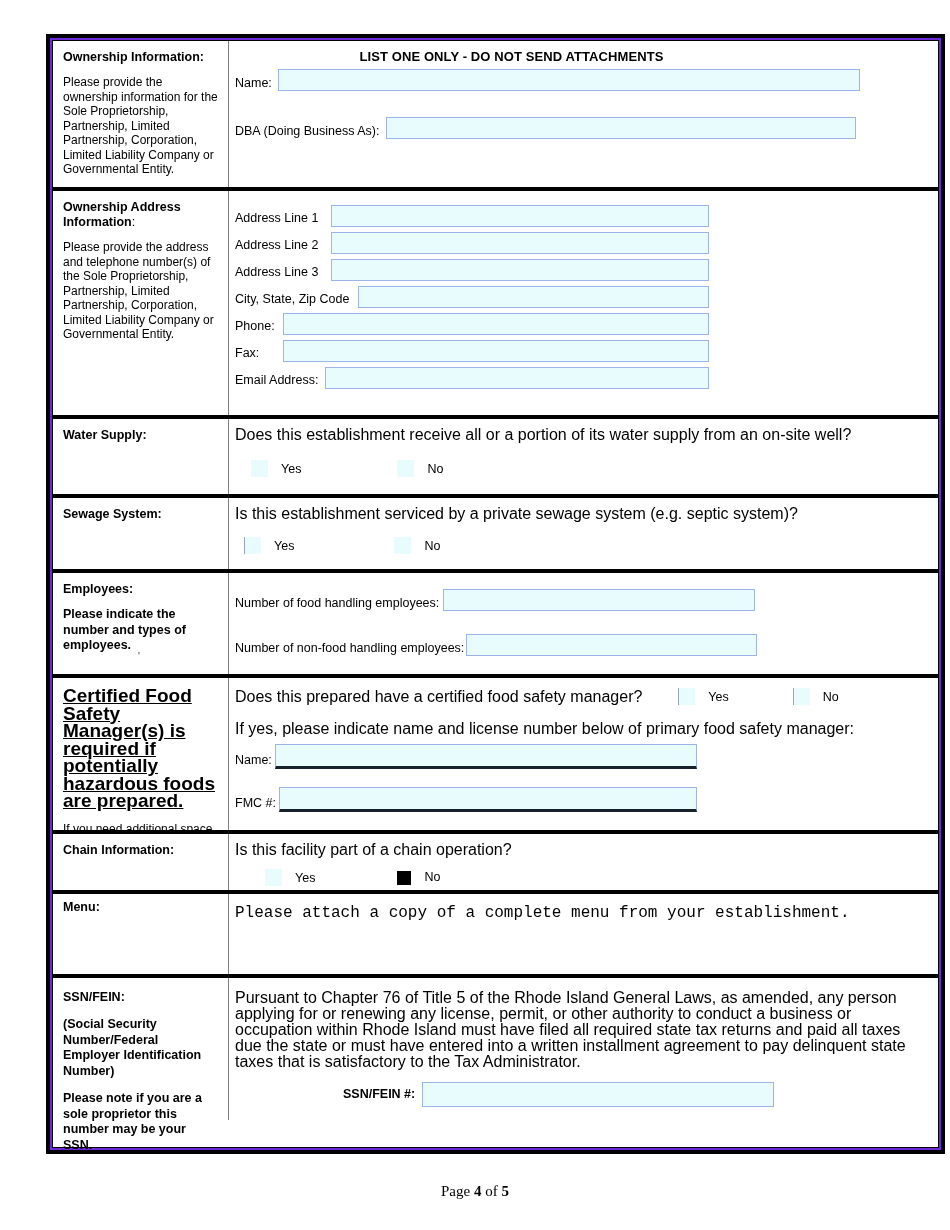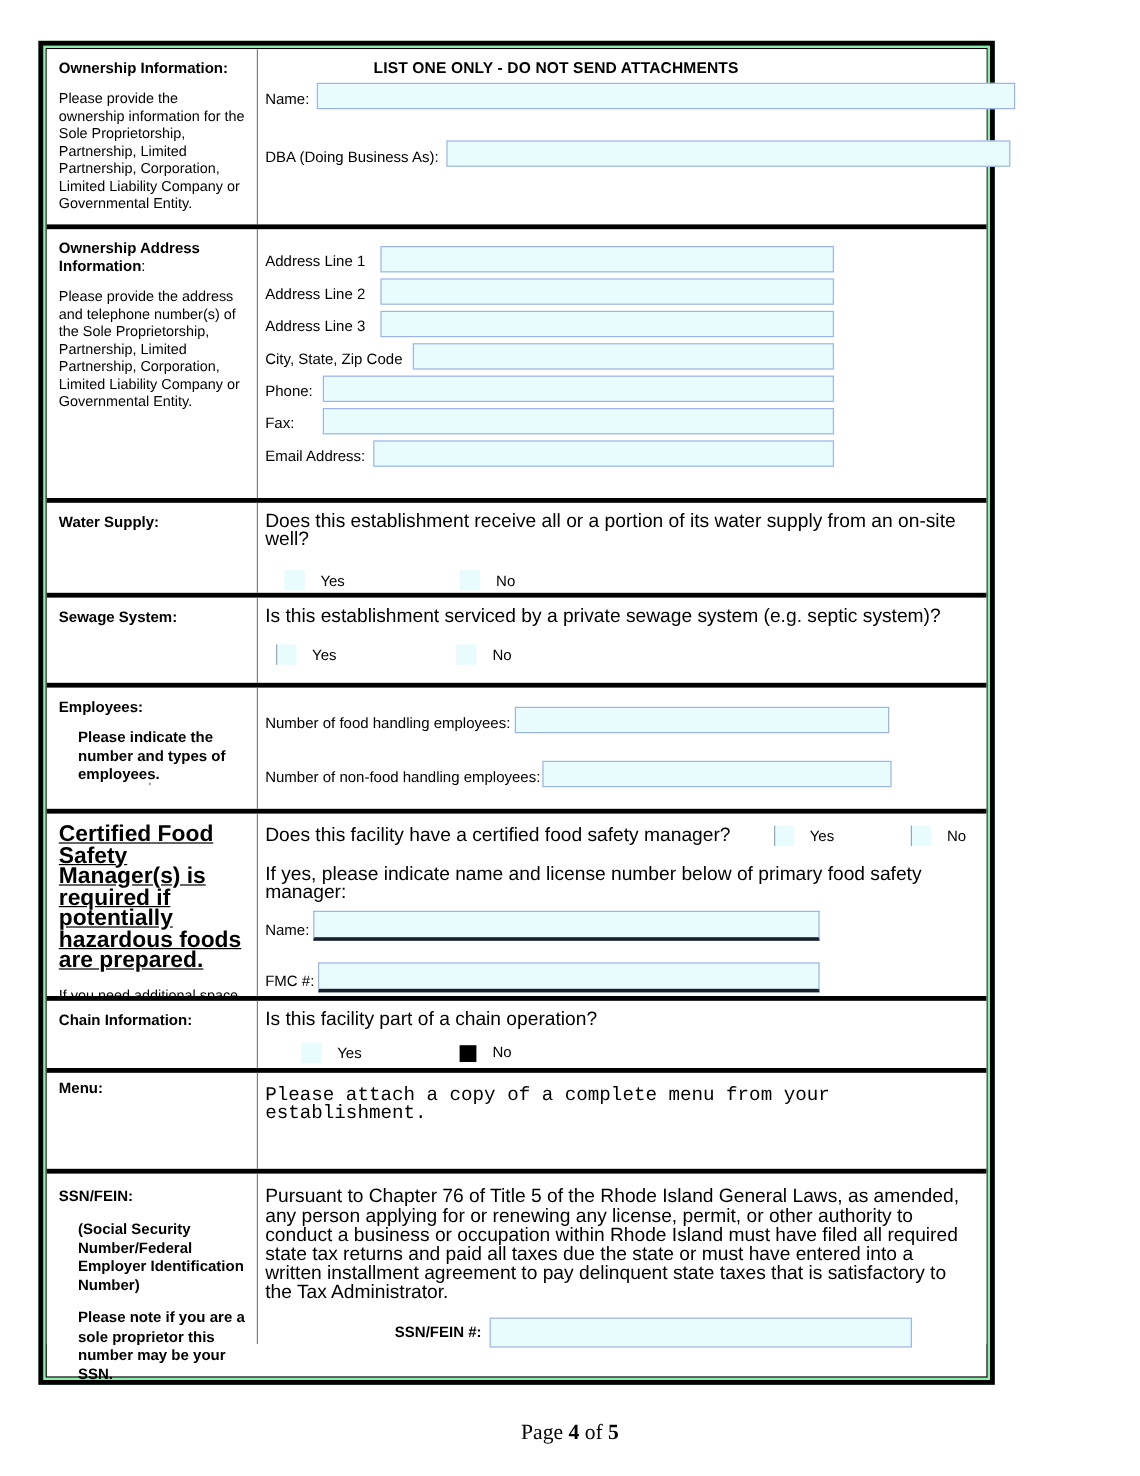--- a/index.html
+++ b/index.html
@@ -19,27 +19,27 @@
   .page {
     position: absolute;
     left: 0; top: 0;
     width: 950px;
     height: 1230px;
   }
 
   
   .form-frame {
     position: absolute;
-    left: 32px;
+    left: 46px;
     top: 34px;
-    width: 797px;
+    width: 899px;
     height: 1120px;
     border: 4px solid #000000;
     box-sizing: border-box;
-    background: #86efac;
+    background: #6d28d9;
   }
   .form-inner {
     position: absolute;
     left: 2px;
     top: 2px;
     right: 2px;
     bottom: 2px;
     border: 1px solid #000000;
     box-sizing: border-box;
     background: #ffffff;
@@ -75,21 +75,21 @@
     font-weight: bold;
     line-height: 15px;
     margin: 0 0 10px 0;
   }
   .lbl-head.nomargin { margin-bottom: 0; }
   .lbl-body {
     font-size: 12px;
     line-height: 14.5px;
     margin: 0;
   }
-  .lbl-body.bold { font-weight: bold; font-size: 12.5px; line-height: 15.5px; margin-left: 16px; }
+  .lbl-body.bold { font-weight: bold; font-size: 12.5px; line-height: 15.5px; }
   .lbl-head.underline {
     text-decoration: underline;
     font-size: 19px;
     line-height: 17.5px;
   }
 
   .q-text {
     font-size: 16px;
     line-height: 15px;
     margin: 0;
@@ -151,21 +151,21 @@
   }
 
   
   .footer {
     position: absolute;
     left: 0;
     top: 1183px;
     width: 950px;
     text-align: center;
     font-family: "Liberation Serif", serif;
-    font-size: 18px;
+    font-size: 15px;
   }
   .footer b { font-weight: bold; }
 
   .tick-mark {
     position: absolute;
     left: 85px;
     top: 78px;
     font-size: 10px;
     color: #444;
   }
@@ -298,21 +298,21 @@
         </div>
       </div>
 
       <div class="section" style="height:156px;">
         <div class="sec-left">
           <p class="lbl-head underline" style="margin-bottom:12px;">Certified Food Safety Manager(s) is required if potentially hazardous foods are prepared.</p>
           <p class="lbl-body">If you need additional space, please submit under separate cover.</p>
         </div>
         <div class="sec-right" style="padding-top:10px;">
           <div style="display:flex; align-items:center;">
-            <span class="q-text">Does this facility have a certified food safety manager?</span>
+            <span class="q-text">Does this prepared have a certified food safety manager?</span>
             <div class="opt" style="margin-left:36px;">
               <span class="cbx bordered"></span>
               <span class="opt-label">Yes</span>
             </div>
             <div class="opt" style="margin-left:64px;">
               <span class="cbx bordered"></span>
               <span class="opt-label">No</span>
             </div>
           </div>
 

